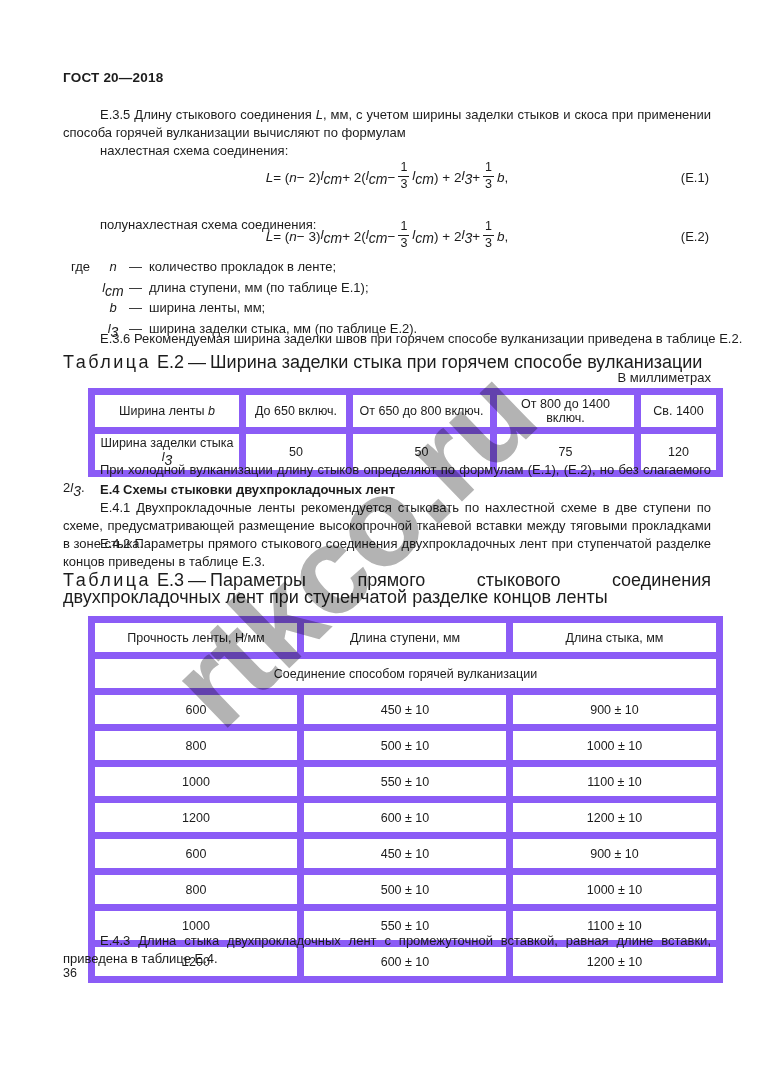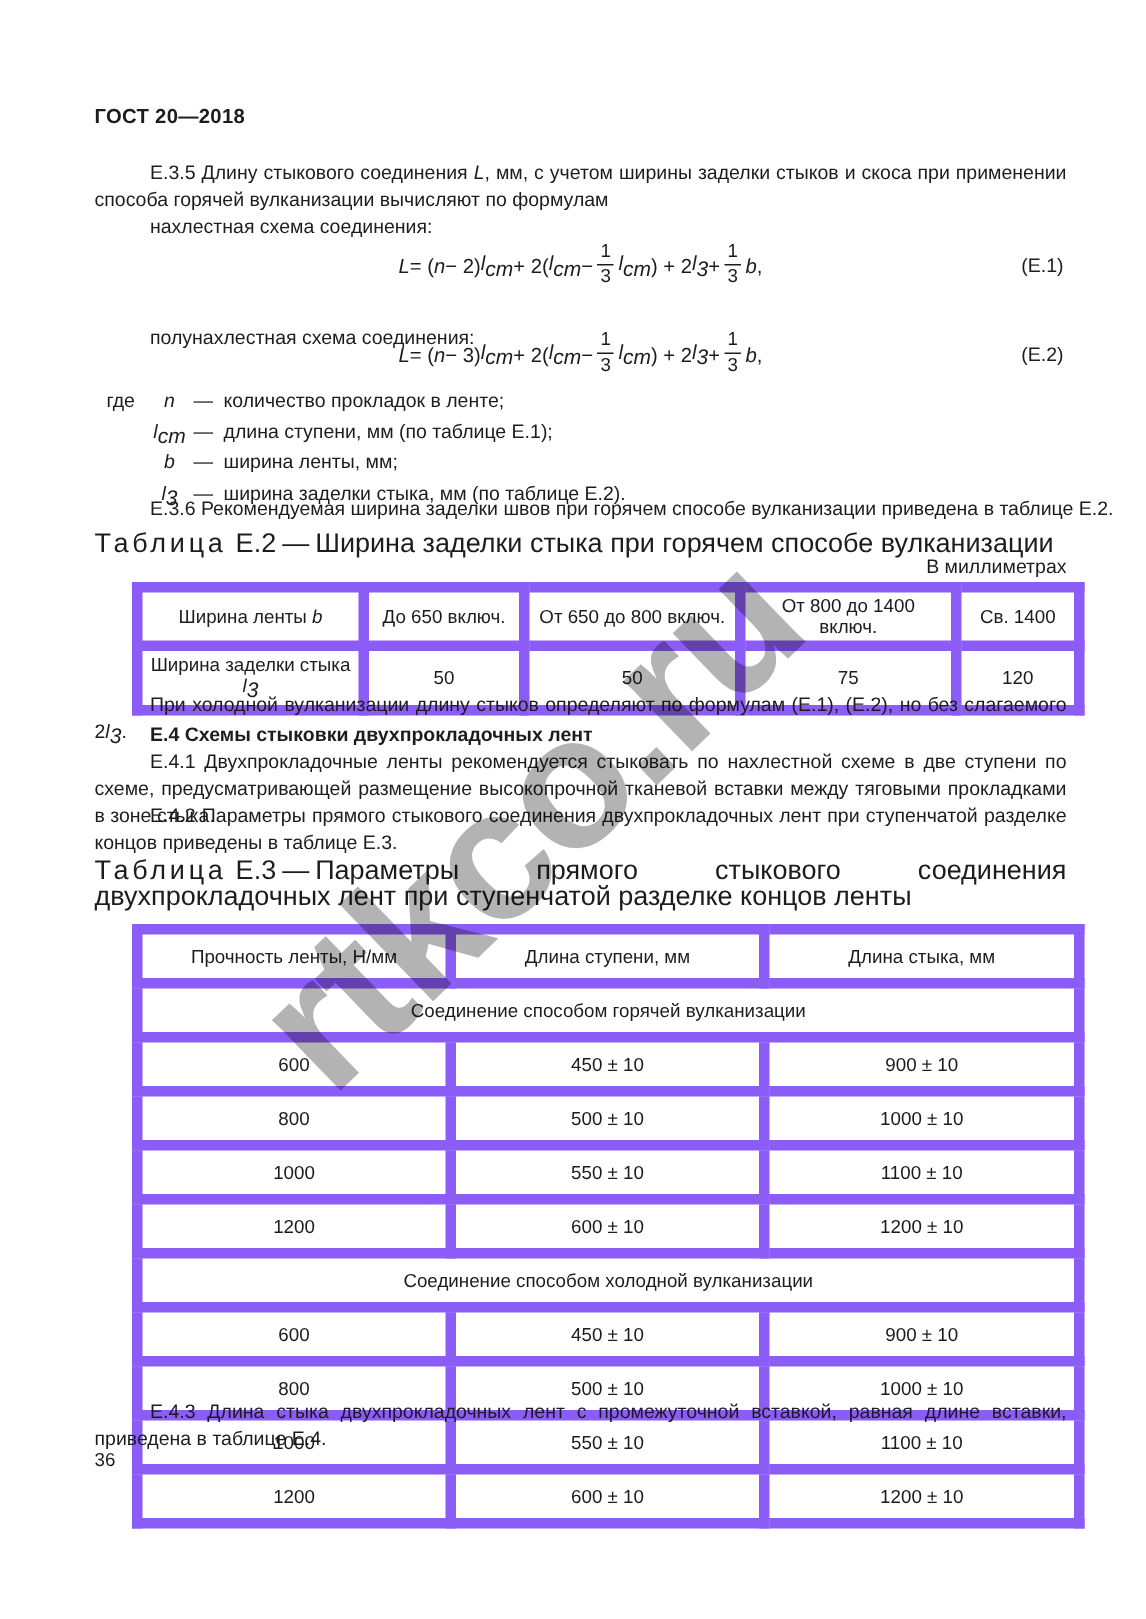--- a/index.html
+++ b/index.html
@@ -218,23 +218,20 @@
       <td>1000</td>
       <td>550 ± 10</td>
       <td>1100 ± 10</td>
     </tr>
     <tr>
       <td>1200</td>
       <td>600 ± 10</td>
       <td>1200 ± 10</td>
     </tr>
     <tr>
-          <td colspan="3" class="sect">Соединение способом холодной вулканизации</td>
-        </tr>
-    <tr>
       <td>600</td>
       <td>450 ± 10</td>
       <td>900 ± 10</td>
     </tr>
     <tr>
       <td>800</td>
       <td>500 ± 10</td>
       <td>1000 ± 10</td>
     </tr>
     <tr>

